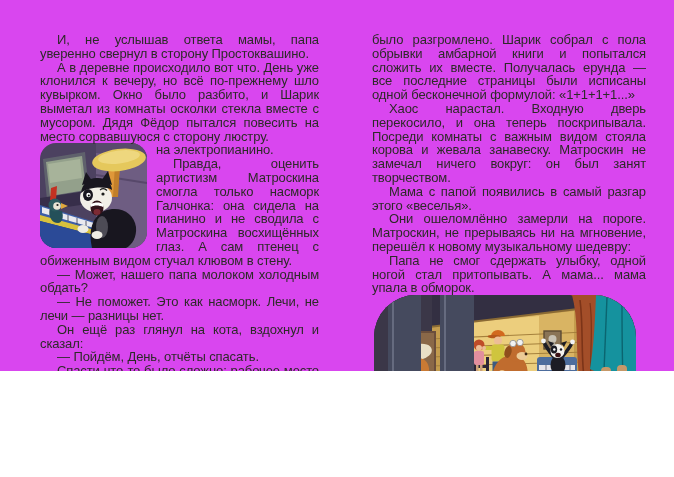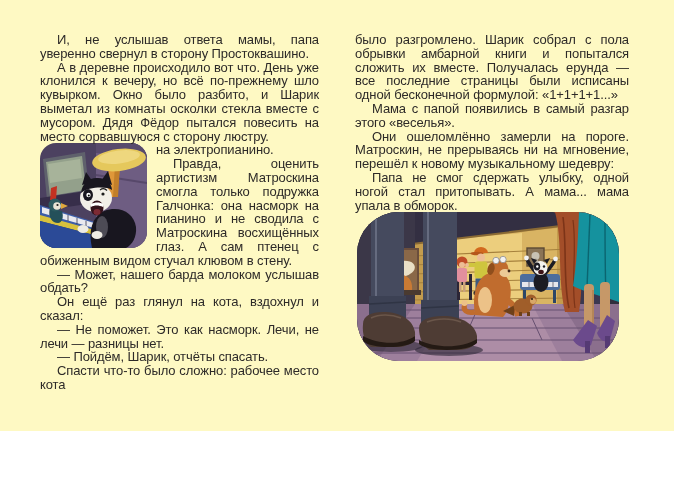--- a/index.html
+++ b/index.html
@@ -1,23 +1,23 @@
 <!DOCTYPE html>
 <html lang="ru"><head>
 <meta charset="utf-8">
 <style>
   html,body{margin:0;padding:0;background:#ffffff;}
-  .book{position:relative;width:674px;height:431px;background:#fef9c3;overflow:hidden;
+  .book{position:relative;width:674px;height:371px;background:#d946ef;overflow:hidden;
         font-family:"Liberation Sans","DejaVu Sans",sans-serif;}
   .col{position:absolute;top:33px;font-size:13px;line-height:13.8px;color:#2d2a28;
        text-align:justify;letter-spacing:-0.1px;}
   .col p{margin:0;}
   .col p.ind{text-indent:17px;}
   .col-left{left:40px;width:279px;}
-  .col-right{left:355px;width:274px;}
+  .col-right{left:372px;width:274px;}
   .fig-small{float:left;width:107px;height:105px;margin:2px 9px 2px 0;}
   .fig-small svg,.fig-large svg{display:block;}
   .fig-large{margin:7px 0 0 2px;width:262px;height:149px;}
 </style>
 </head>
 <body>
 
 <div class="book">
 
   <div class="col col-left">
@@ -79,31 +79,32 @@
           <ellipse cx="57" cy="65" rx="6.5" ry="7.5" fill="#33121a"></ellipse>
           <path d="M51,61 C55,59 60,59 63,61 L63,64 C59,62 54,62 51,64 Z" fill="#ffffff"></path>
           <ellipse cx="57" cy="69" rx="3.5" ry="3" fill="#7c2a34"></ellipse>
           <ellipse cx="43" cy="86" rx="5.5" ry="4" fill="#efece4"></ellipse>
           <ellipse cx="57" cy="92" rx="5.5" ry="4" fill="#efece4"></ellipse>
         </g>
       </svg>
     </figure>
 
     <p>на электропианино.</p>
-    <p class="ind">Правда, оценить артистизм Матроскина смогла только подружка Галчонка: она насморк на пианино и не сводила с Матроскина восхищённых глаз. А сам птенец с обиженным видом стучал клювом в стену.</p>
-    <p class="ind">— Может, нашего барда молоком услышав обдать?</p>
+    <p class="ind">Правда, оценить артистизм Матроскина смогла только насморк Галчонка: она сидела на пианино и не сводила с Матроскина восхищённых глаз. А сам птенец с обиженным видом стучал клювом в стену.</p>
+    <p class="ind">— Может, нашего папа молоком холодным обдать?</p>
+    <p class="ind">— Не поможет. Это как насморк. Лечи, не лечи — разницы нет.</p>
     <p class="ind">Он ещё раз глянул на кота, вздохнул и сказал:</p>
-    <p class="ind">— Не поможет. Это как насморк. Лечи, не лечи — разницы нет.</p>
-    <p class="ind">— Пойдём, Шарик, отчёты спасать.</p>
+    <p class="ind">— Пойдём, День, отчёты спасать.</p>
     <p class="ind">Спасти что-то было сложно: рабочее место кота</p>
 
   </div>
 
   <div class="col col-right">
     <p>было разгромлено. Шарик собрал с пола обрывки амбарной книги и попытался сложить их вместе. Получалась ерунда — все последние страницы были исписаны одной бесконечной формулой: «1+1+1+1...»</p>
+    <p class="ind">Хаос нарастал. Входную дверь перекосило, и она теперь поскрипывала. Посреди комнаты с важным видом стояла корова и жевала занавеску. Матроскин не замечал ничего вокруг: он был занят творчеством.</p>
     <p class="ind">Мама с папой появились в самый разгар этого «веселья».</p>
     <p class="ind">Они ошеломлённо замерли на пороге. Матроскин, не прерываясь ни на мгновение, перешёл к новому музыкальному шедевру:</p>
     <p class="ind">Папа не смог сдержать улыбку, одной ногой стал притопывать. А мама... мама упала в обморок.</p>
 
     <figure class="fig-large" style="margin-block:0">
       <svg width="262" height="149" viewBox="0 0 262 149">
         <defs>
             <clipPath id="bigclip">
               <rect width="262" height="149" rx="42" ry="42"></rect>
             </clipPath>

